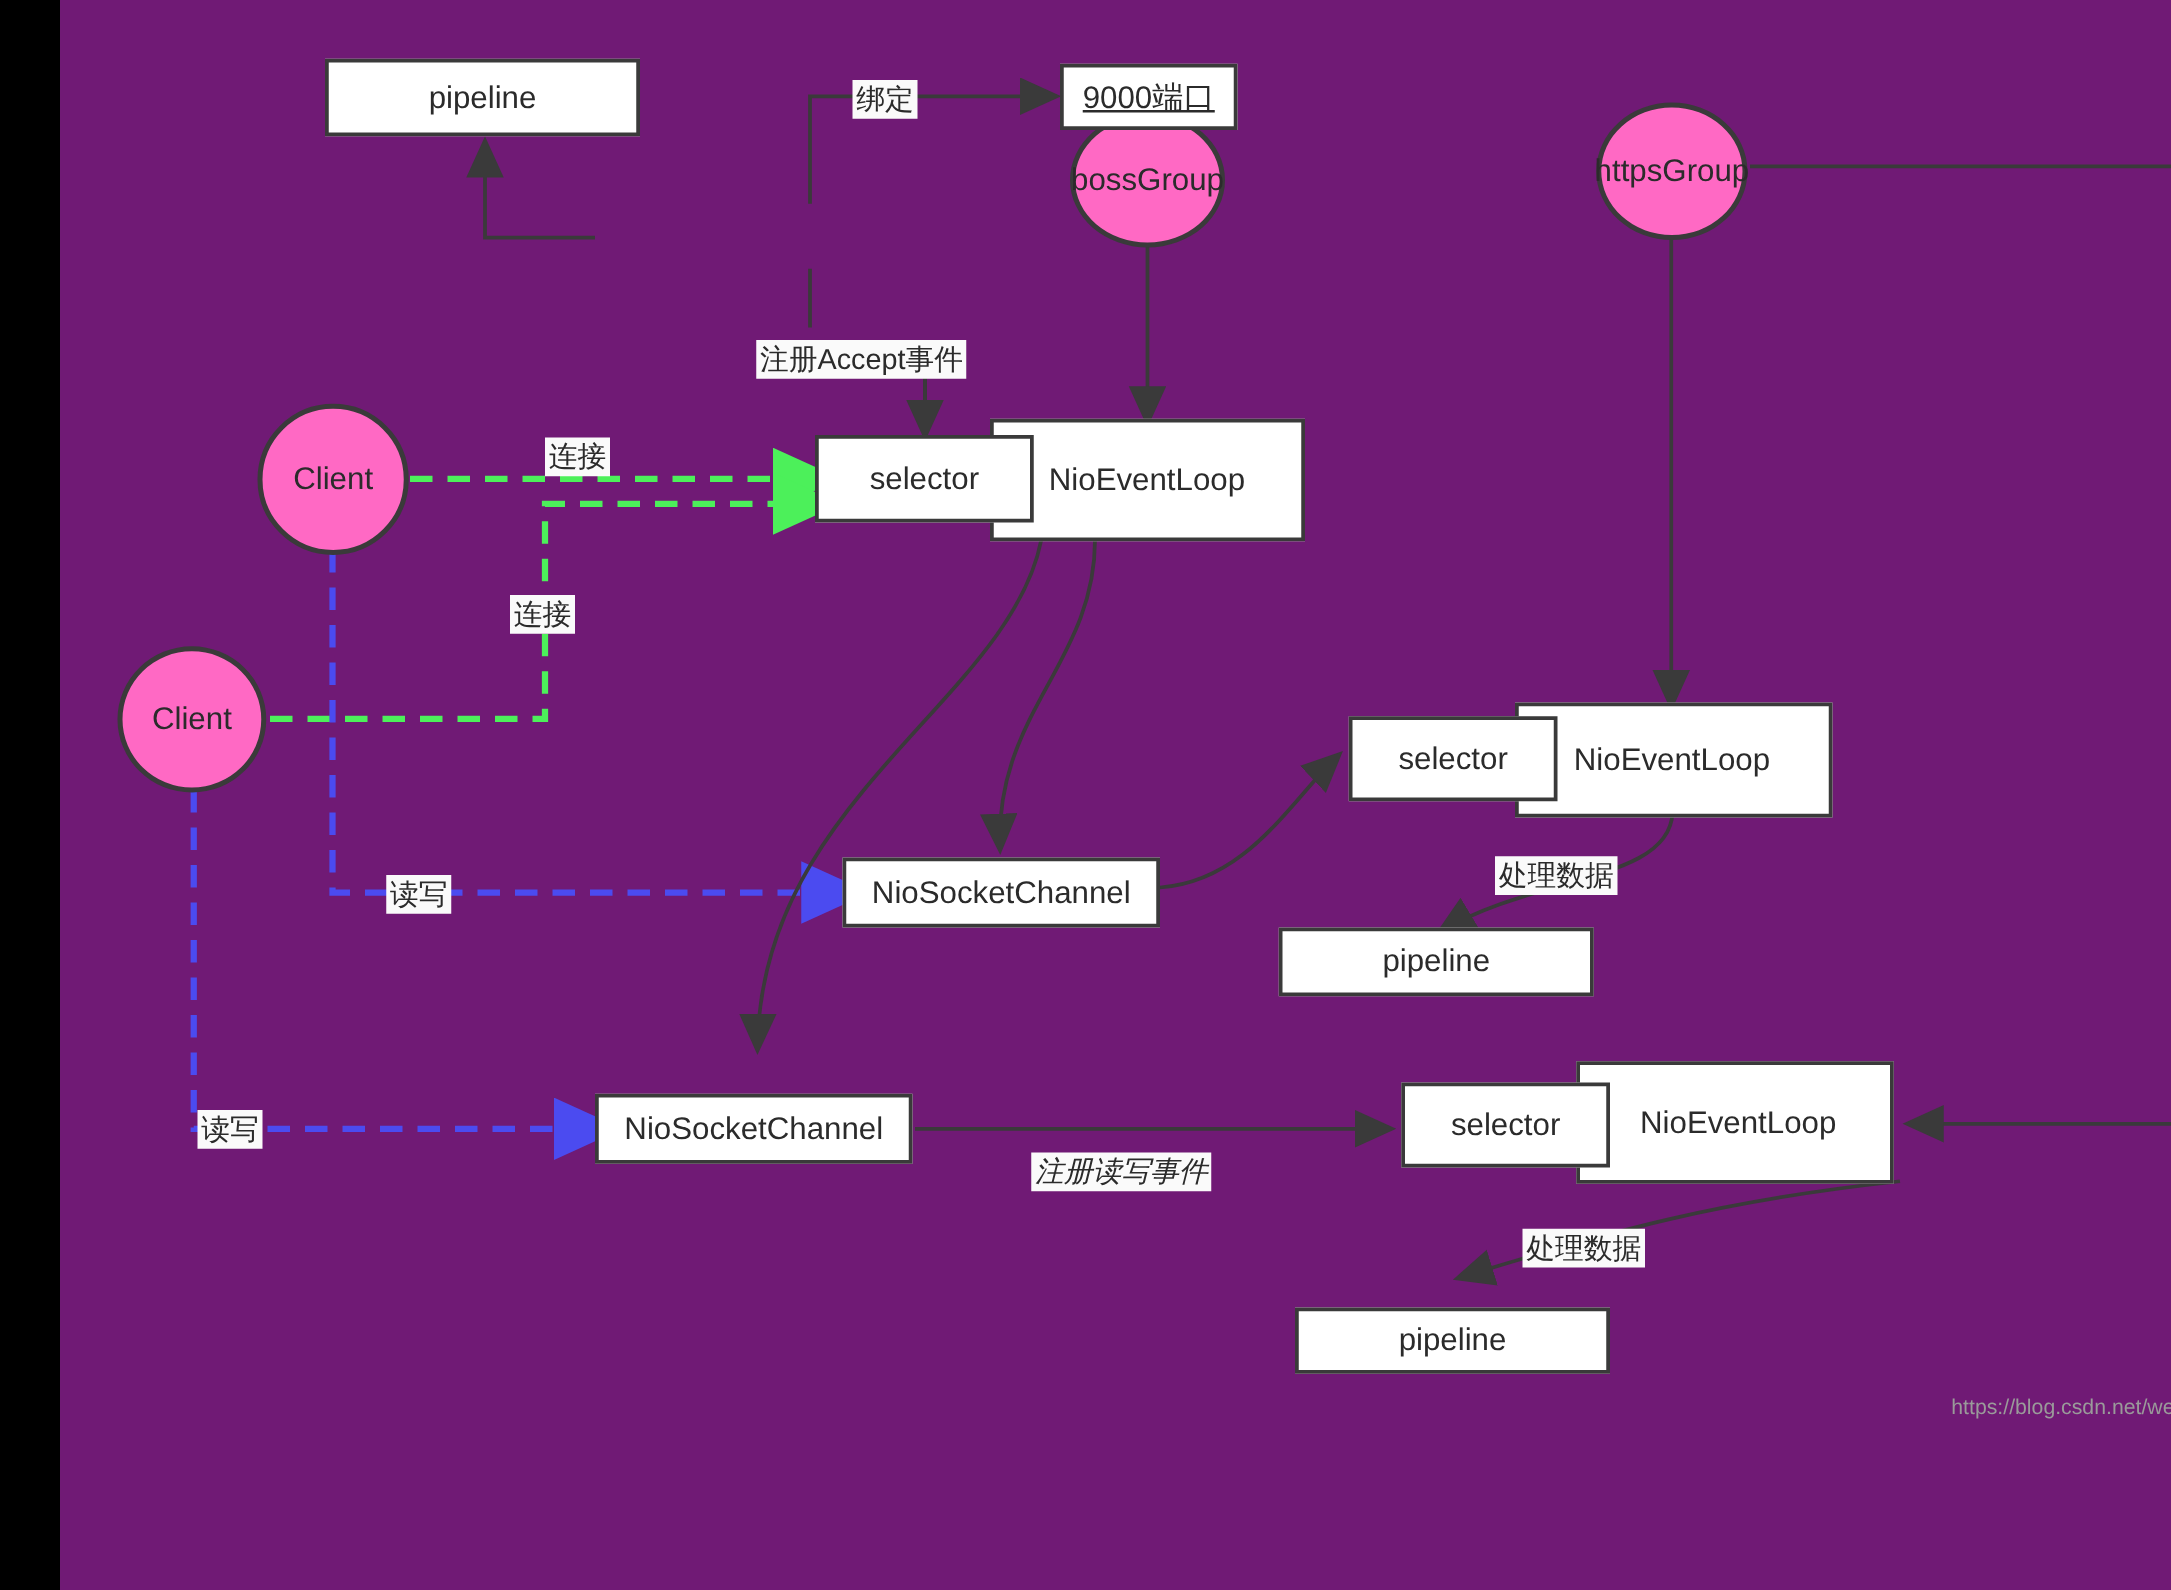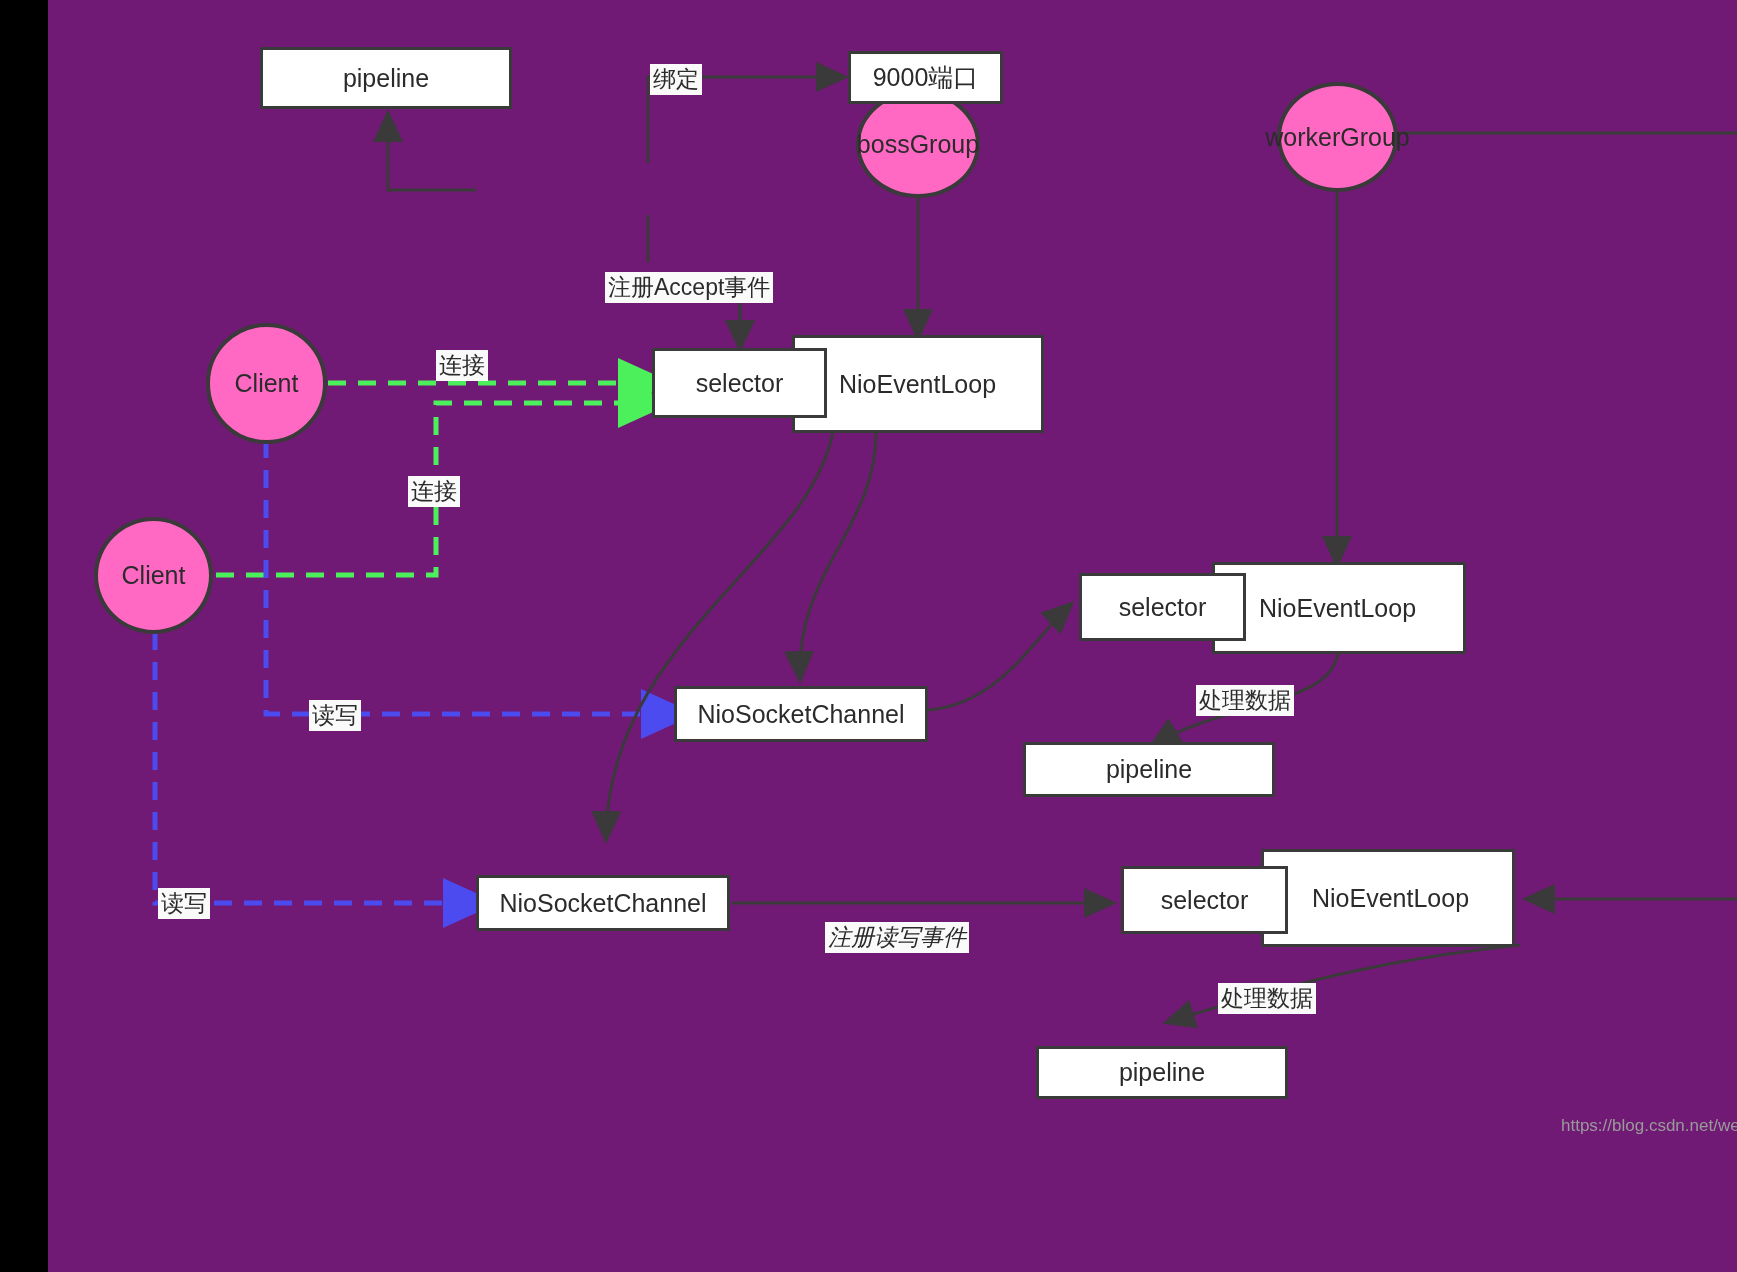--- a/index.html
+++ b/index.html
@@ -107,26 +107,26 @@
   <div class="box" style="left:212px;top:47px;width:252px;height:62px;">
     <span>pipeline</span>
   </div>
 
 
   <div class="circ" style="left:808px;top:90px;width:124px;height:108px;">
     <span>boss</span>
     <span>Group</span>
   </div>
 
-  <div class="box" style="left:800px;top:51px;width:155px;height:53px;">
+  <div class="box" style="left:800px;top:51px;width:142px;height:53px;text-decoration:underline;">
     <span>9000端口</span>
   </div>
 
   <div class="circ" style="left:1229px;top:82px;width:121px;height:110px;">
-    <span>worker</span>
+    <span>https</span>
     <span>Group</span>
   </div>
 
   <div class="circ" style="left:158px;top:323px;width:121px;height:121px;">
     <span>Client</span>
   </div>
 
   <div class="circ" style="left:46px;top:517px;width:119px;height:117px;">
     <span>Client</span>
   </div>
@@ -161,21 +161,21 @@
     <span>NioEventLoop</span>
   </div>
   <div class="box" style="left:1073px;top:866px;width:167px;height:68px;">
     <span>selector</span>
   </div>
 
   <div class="box" style="left:988px;top:1046px;width:252px;height:53px;">
     <span>pipeline</span>
   </div>
 
-  <div class="lbl" style="left:602px;top:64px;">绑定</div>
+  <div class="lbl" style="left:634px;top:64px;">绑定</div>
   <div class="lbl" style="left:557px;top:272px;">注册Accept事件</div>
   <div class="lbl" style="left:388px;top:350px;">连接</div>
   <div class="lbl" style="left:360px;top:476px;">连接</div>
   <div class="lbl" style="left:261px;top:700px;">读写</div>
   <div class="lbl" style="left:110px;top:888px;">读写</div>
   <div class="lbl" style="left:1148px;top:685px;">处理数据</div>
   <div class="lbl" style="left:777px;top:922px;font-style:italic;">注册读写事件</div>
   <div class="lbl" style="left:1170px;top:983px;">处理数据</div>
 
   <div class="wm" style="left:1513px;top:1116px;">https://blog.csdn.net/weixin_42276755</div>

